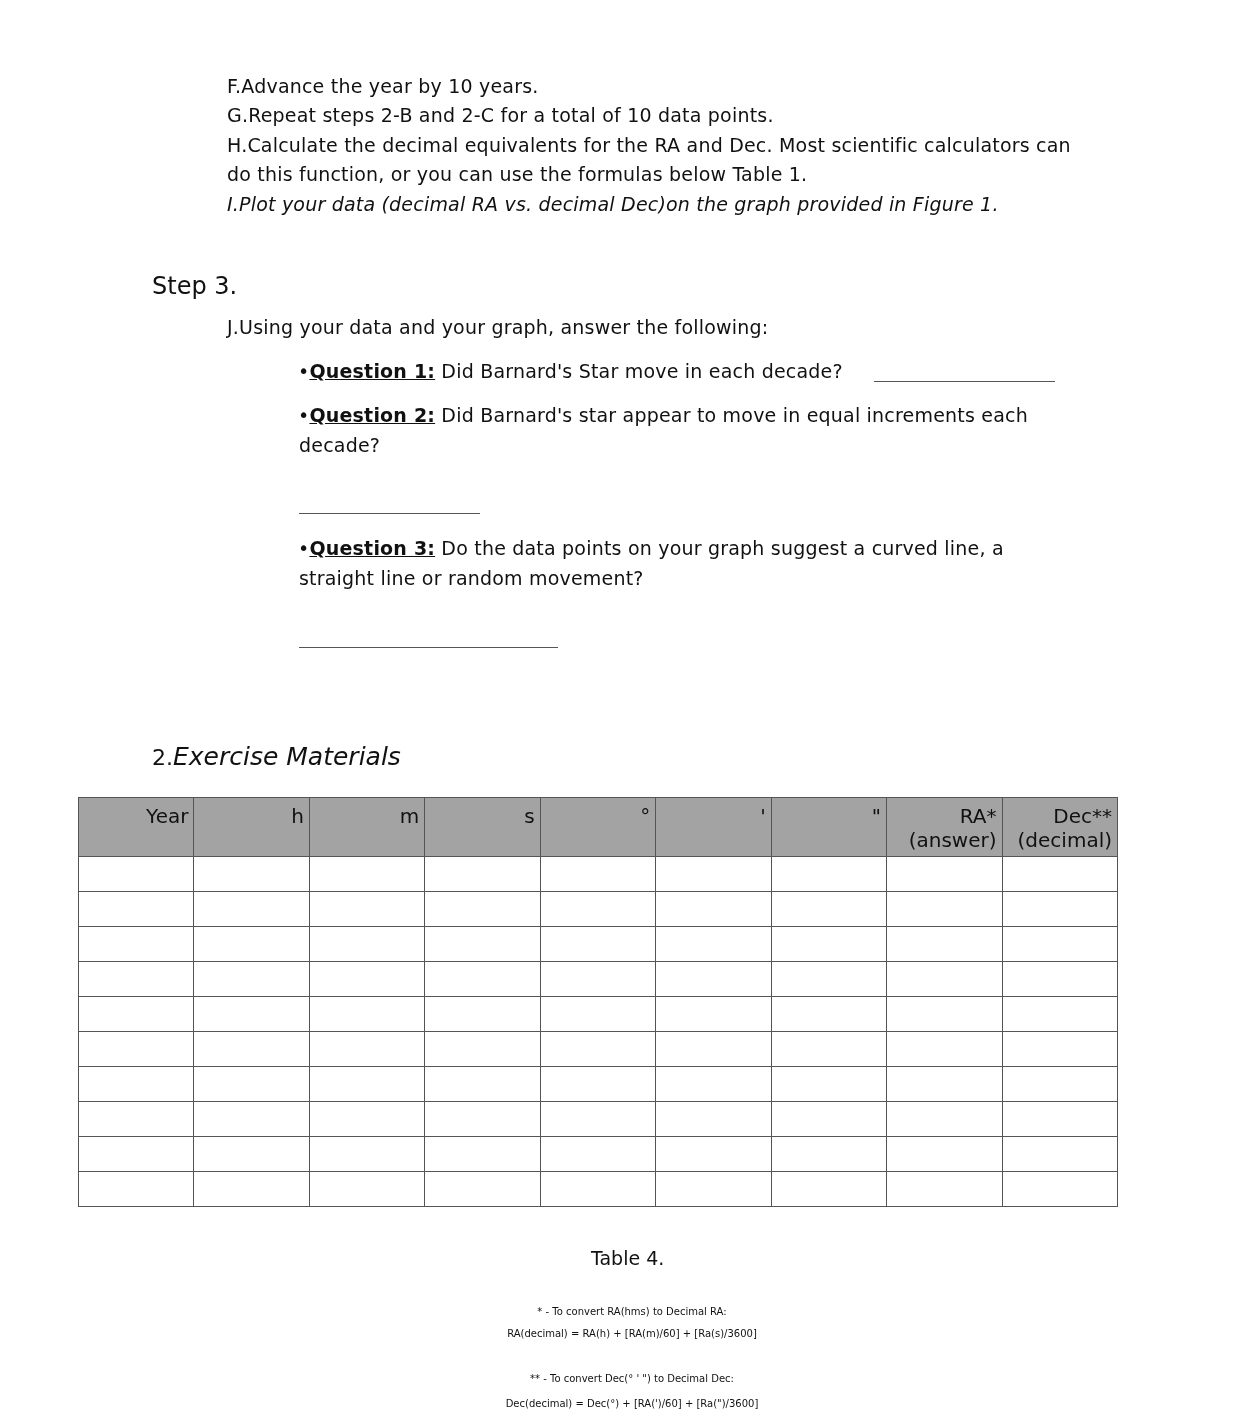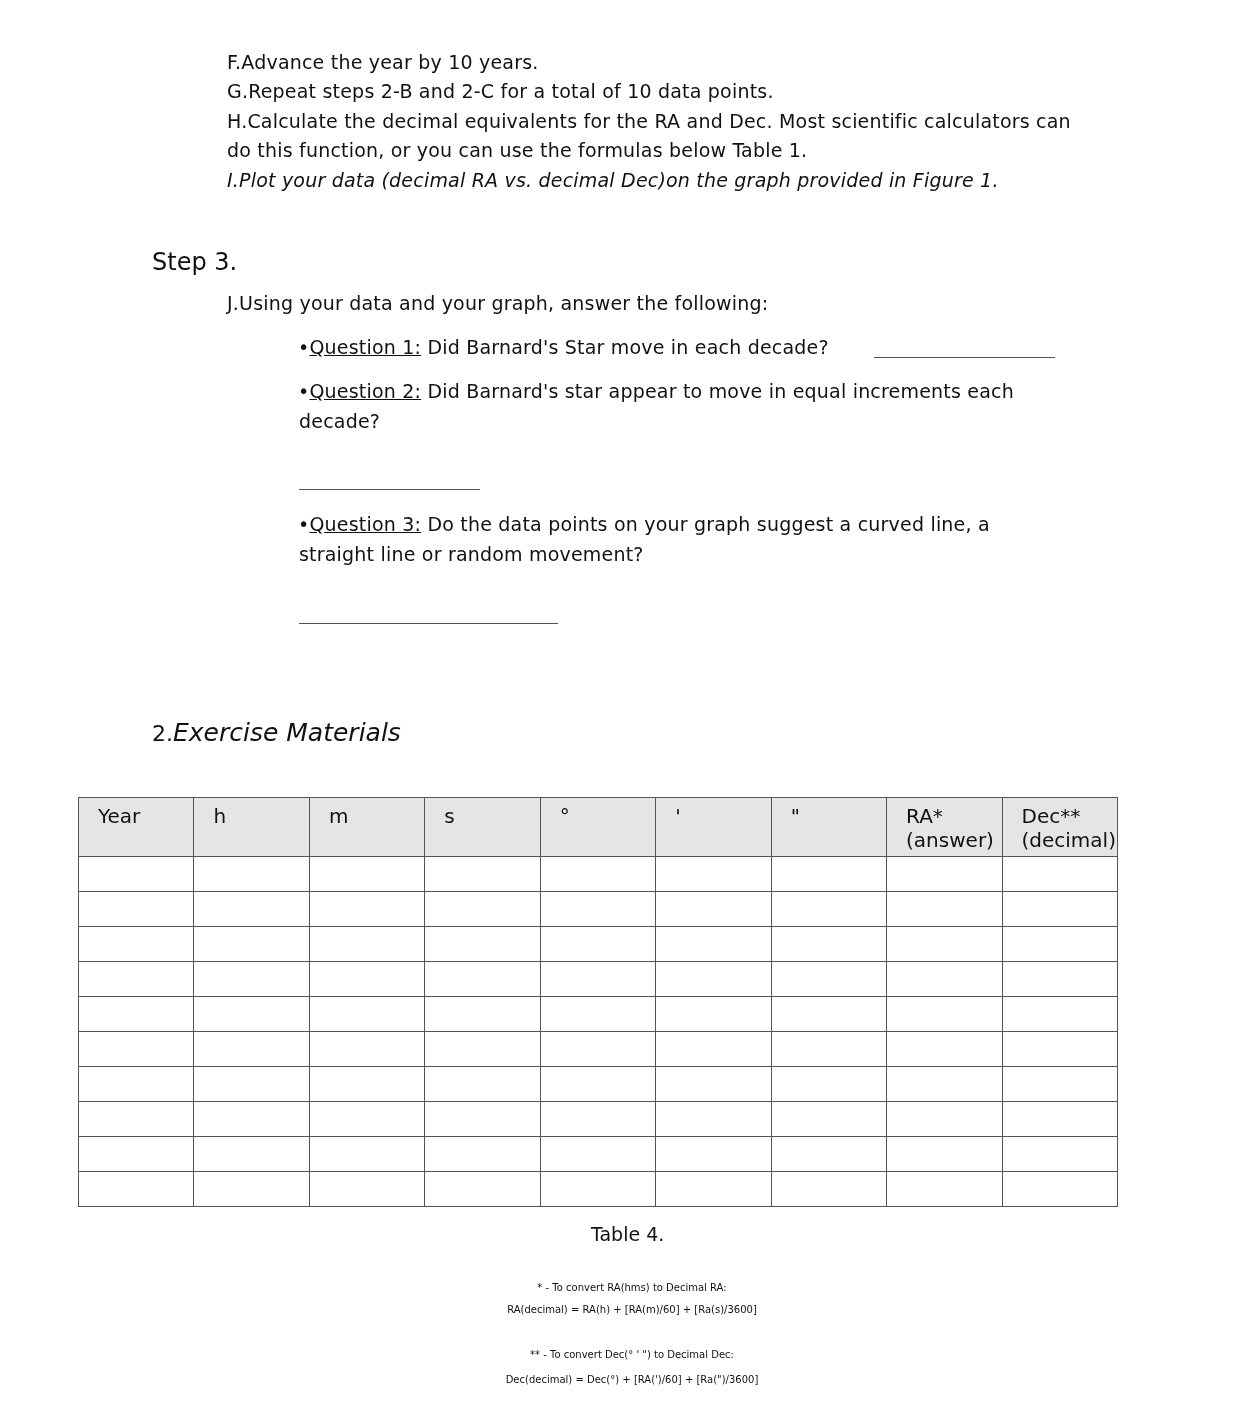--- a/index.html
+++ b/index.html
@@ -1,39 +1,39 @@
 <!DOCTYPE html>
 <html><head>
   <meta charset="utf-8">
   <style>
     html, body { margin: 0; padding: 0; background: #ffffff; }
     body {
       width: 1235px; height: 1413px; position: relative; overflow: hidden;
       font-family: "DejaVu Sans", sans-serif; color: #111;
     }
-    .abs { position: absolute; }
+    .abs { position: absolute; margin-top: 24px; }
     .line { font-size: 19px; letter-spacing: 0.2px; white-space: nowrap; }
     .step-title { font-size: 24px; font-weight: normal; }
-    .q-label { font-weight: normal; text-decoration: underline; }
+    .q-label { font-weight: bold; text-decoration: underline; }
     .blank { display: inline-block; border-bottom: 1px solid #555; height: 1px; }
     .section-heading { font-size: 25px; }
     .section-heading .num { font-size: 22px; }
     .section-heading .title { font-weight: normal; font-style: italic; }
     table.data {
       position: absolute; left: 78px; top: 797px;
       border-collapse: collapse; table-layout: fixed; width: 1040px;
       font-family: "DejaVu Sans", sans-serif;
     }
     table.data th, table.data td {
       border: 1.5px solid #555;
       width: 115px;
     }
     table.data th {
-      background: #e5e5e5; height: 59px; text-align: left; vertical-align: top;
-      font-weight: normal; font-size: 20px; padding: 6px 5px 0 19px; line-height: 24px;
+      background: #a3a3a3; height: 59px; text-align: right; vertical-align: top;
+      font-weight: normal; font-size: 20px; padding: 6px 5px 0 0; line-height: 24px;
       box-sizing: border-box;
     }
     table.data td { height: 34px; padding: 0; }
     .caption { font-size: 19px; }
     .formula { font-size: 10px; text-align: center; width: 500px; left: 382px; line-height: 22px; }
   </style>
 </head>
 <body>
 
 <div class="abs line" style="left:227px; top:51px;">F.Advance the year by 10 years.</div>

